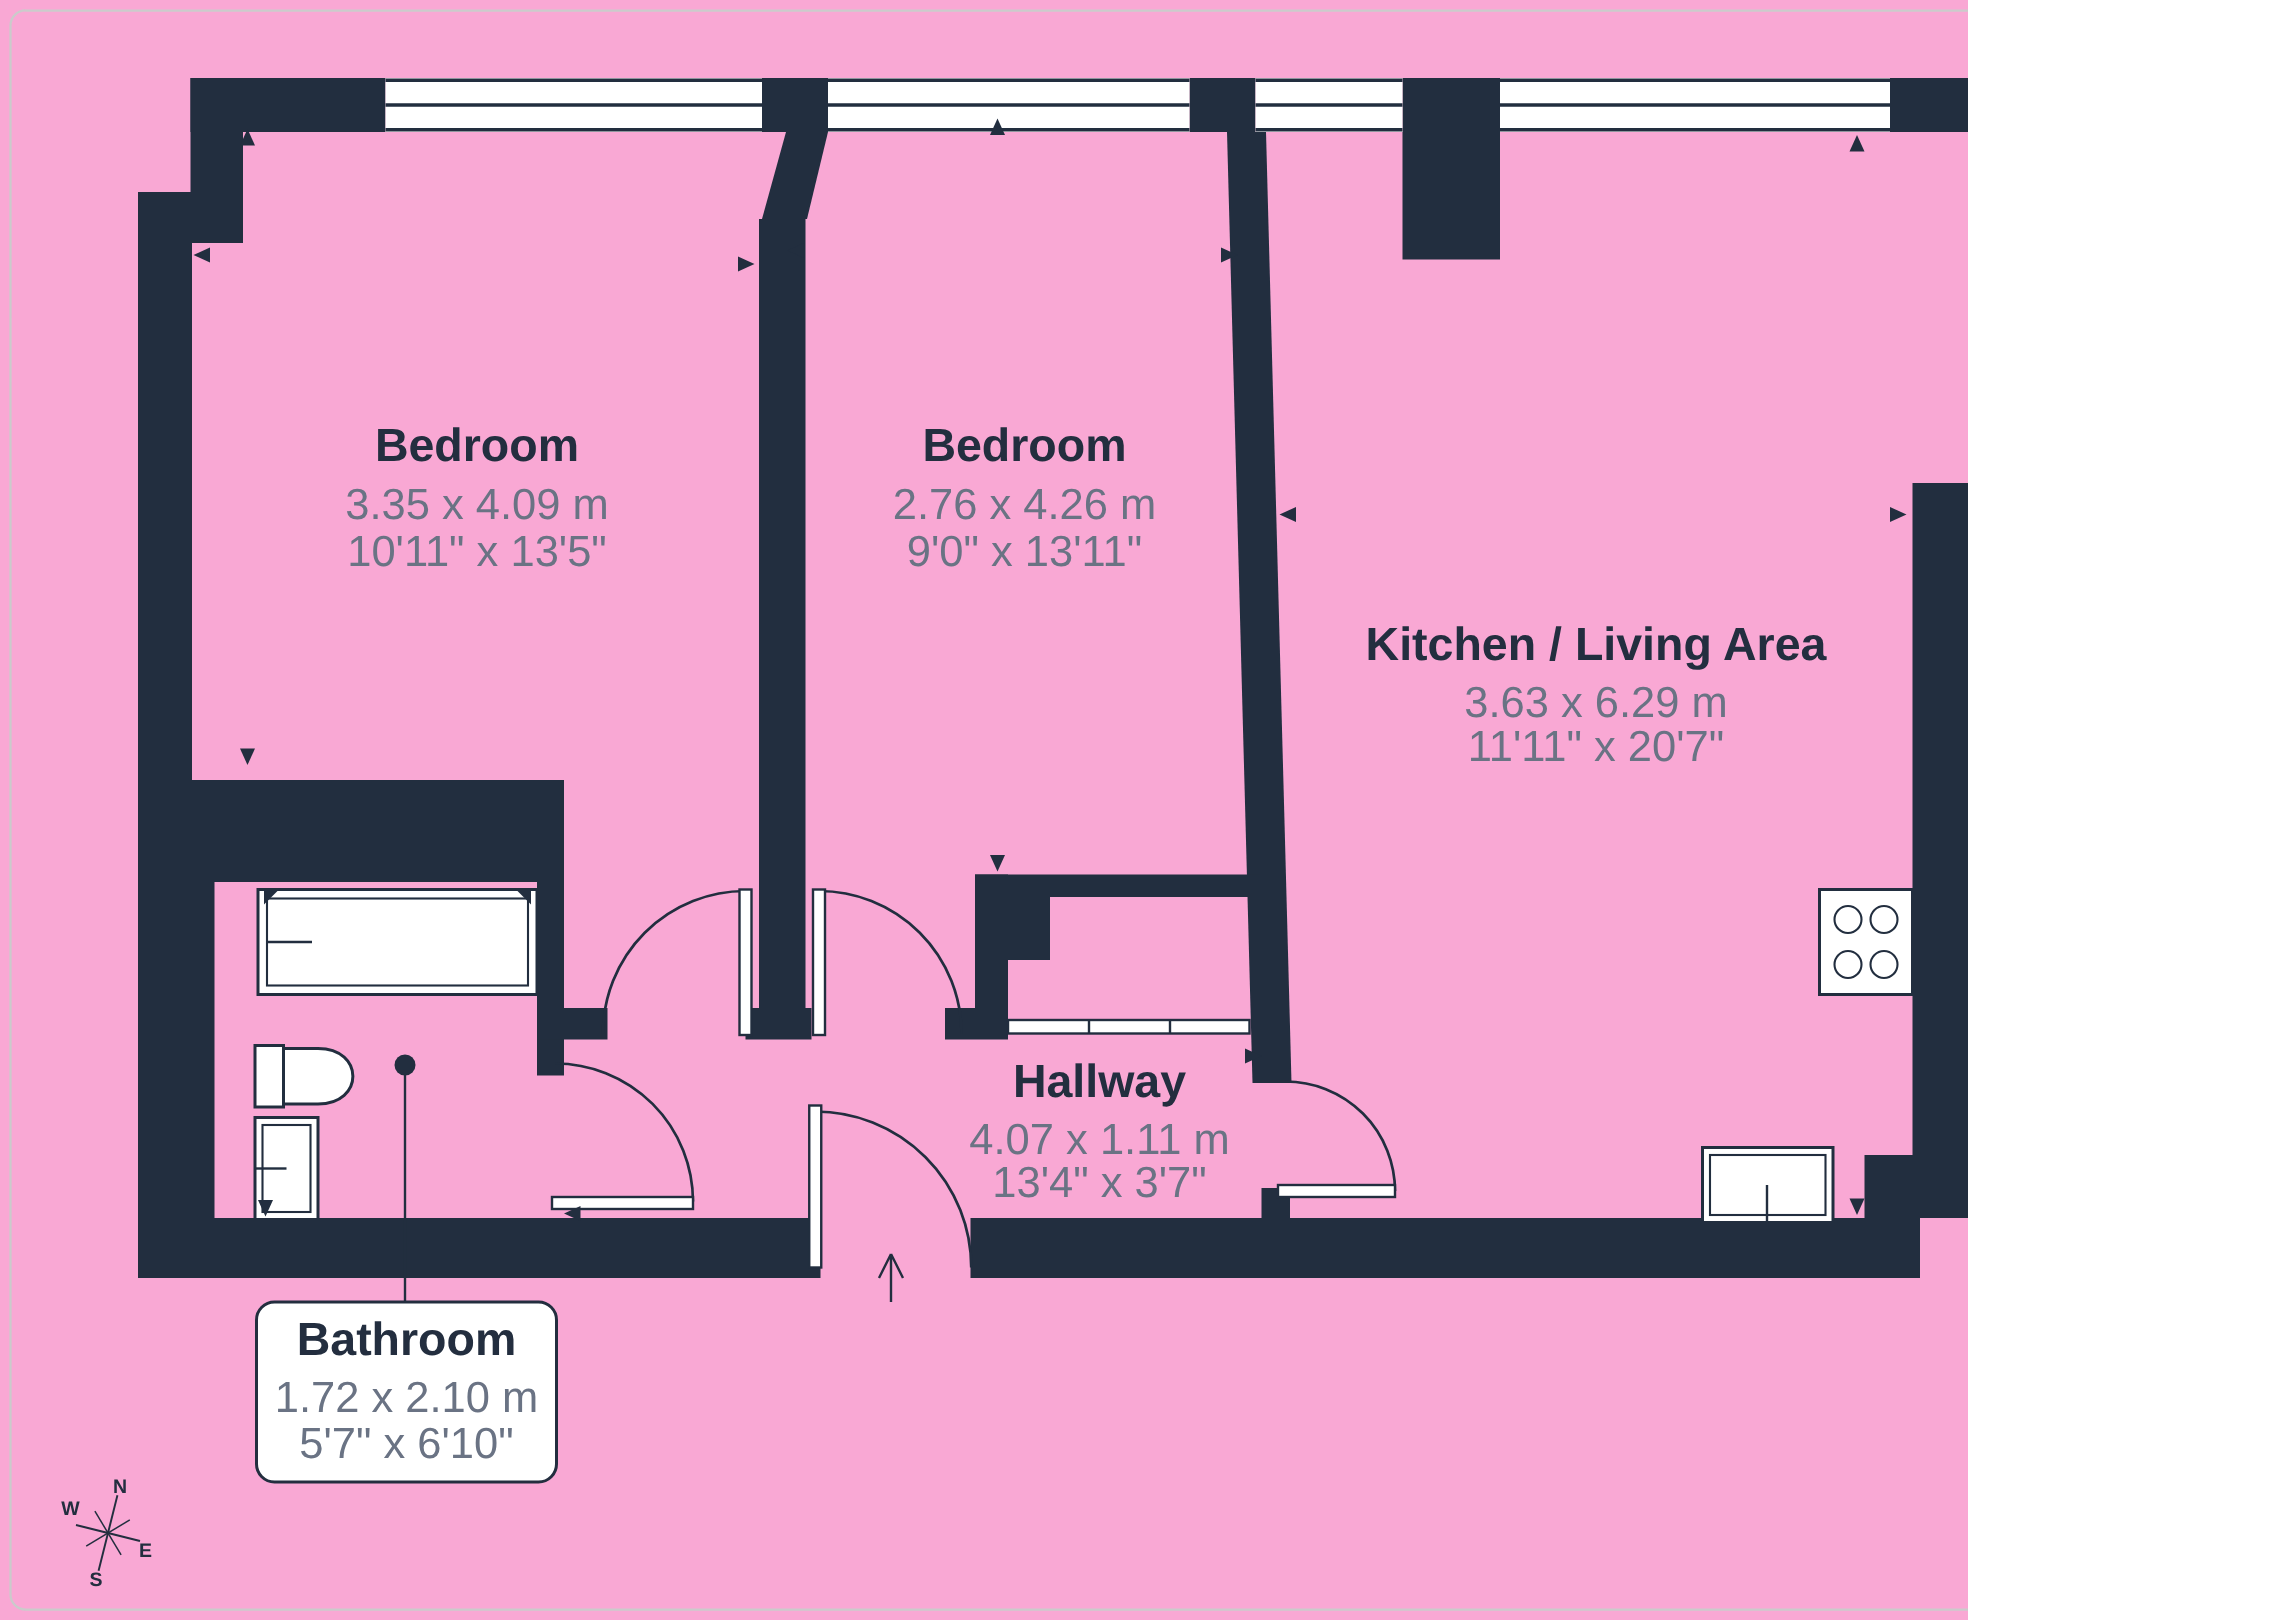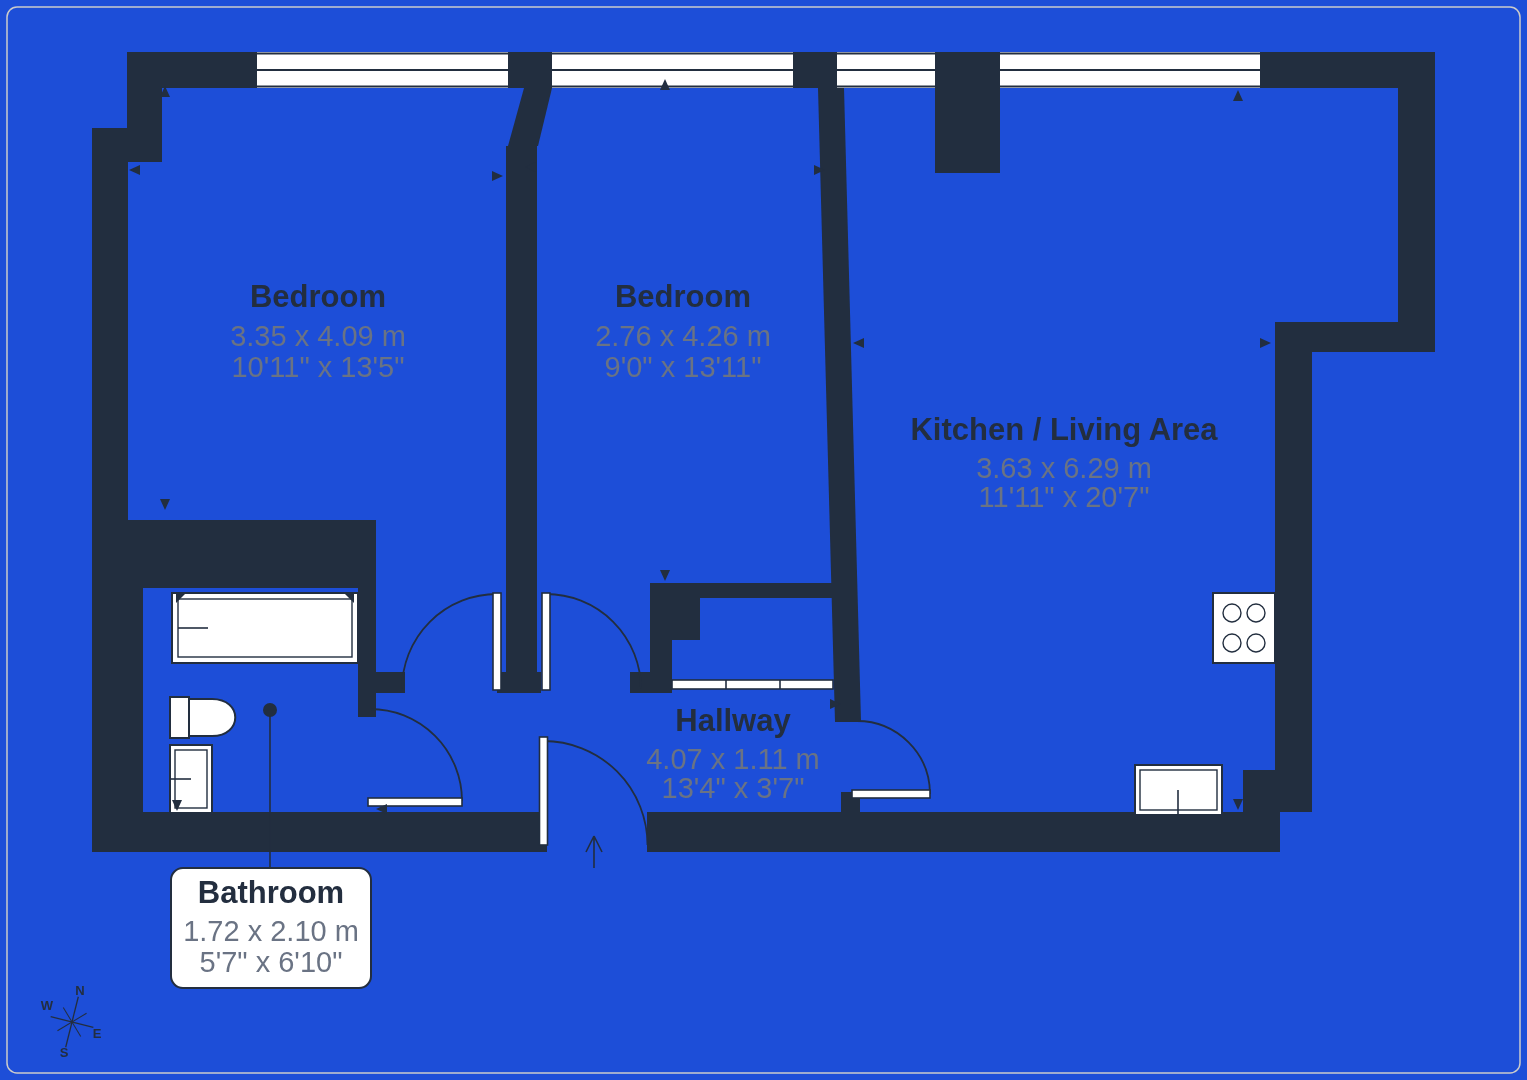--- a/index.html
+++ b/index.html
@@ -1,16 +1,16 @@
 <!DOCTYPE html>
 <html><head>
 <meta charset="utf-8">
 <style>
   html,body{margin:0;padding:0;background:#ffffff;}
-  .stage{position:relative;width:1527px;height:1080px;background:#1d4ed8;overflow:hidden;}
+  .stage{position:relative;width:1312px;height:1080px;background:#f9a8d4;overflow:hidden;}
   svg{display:block;}
   .wall{fill:#222e3f;stroke:none;}
   .wline{stroke:#222e3f;stroke-width:2.2;fill:none;}
   .thin{stroke:#222e3f;stroke-width:1.6;fill:none;}
   .fixture{fill:#ffffff;stroke:#222e3f;stroke-width:2;}
   .fixture-inner{fill:none;stroke:#222e3f;stroke-width:1.4;}
   .leaf{fill:#ffffff;stroke:#222e3f;stroke-width:1.6;}
   .arc{fill:none;stroke:#222e3f;stroke-width:1.8;}
   .arrow{fill:#222e3f;stroke:none;}
   .room-name{font-family:"Liberation Sans",sans-serif;font-weight:700;font-size:31px;fill:#232e3f;text-anchor:middle;}

